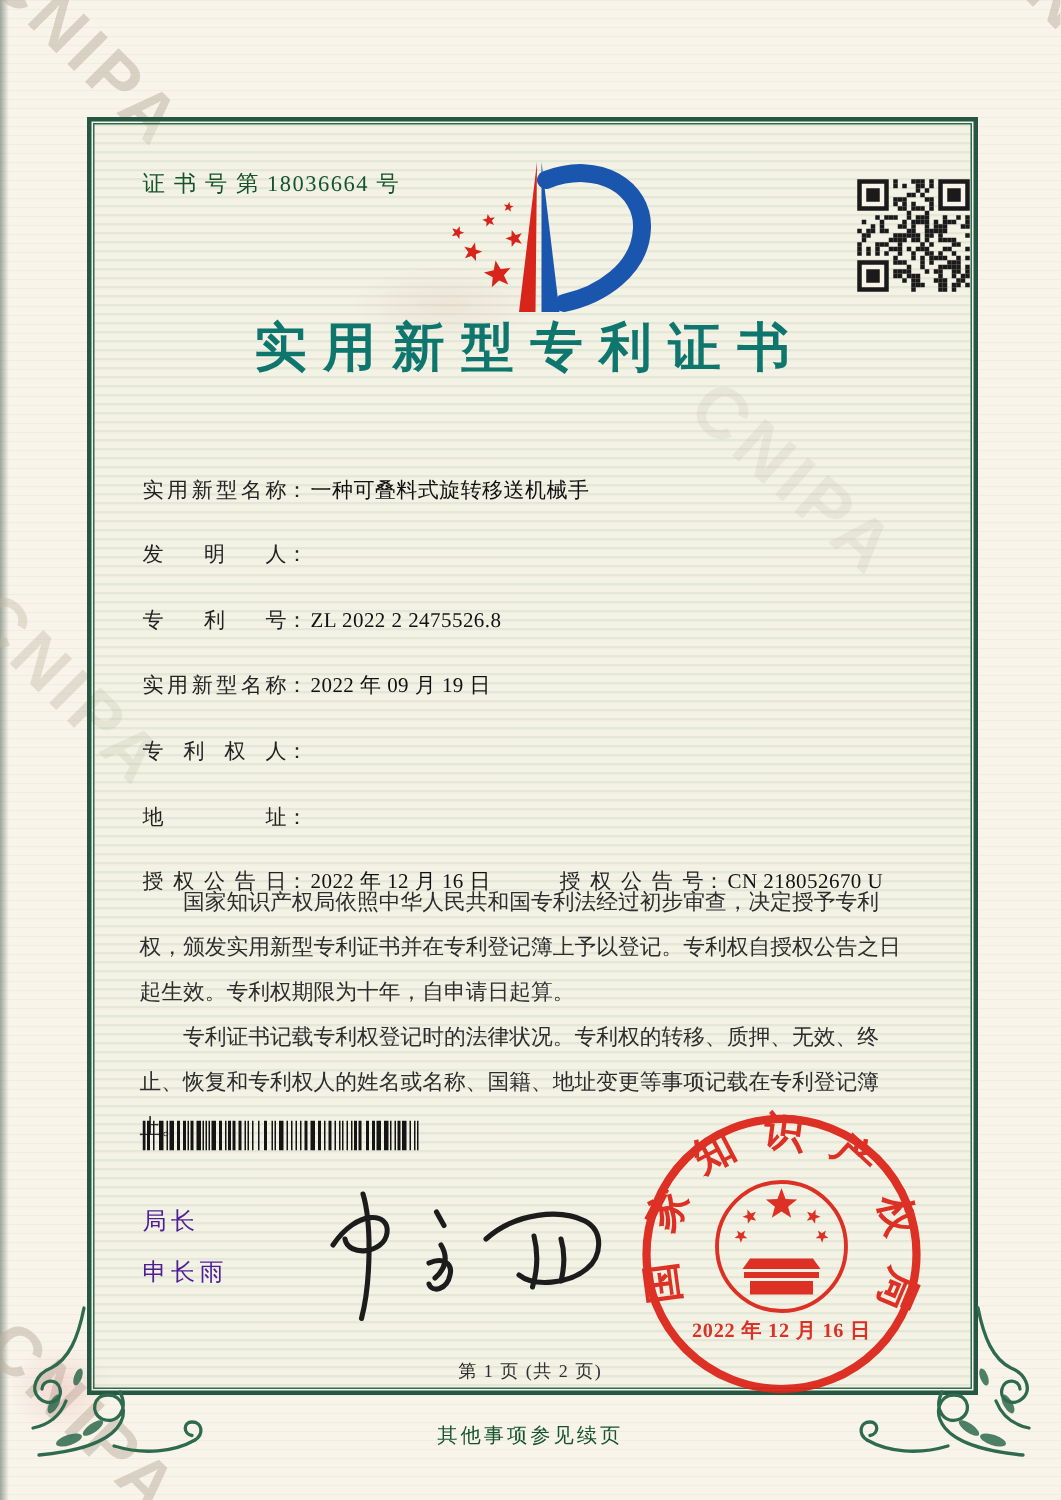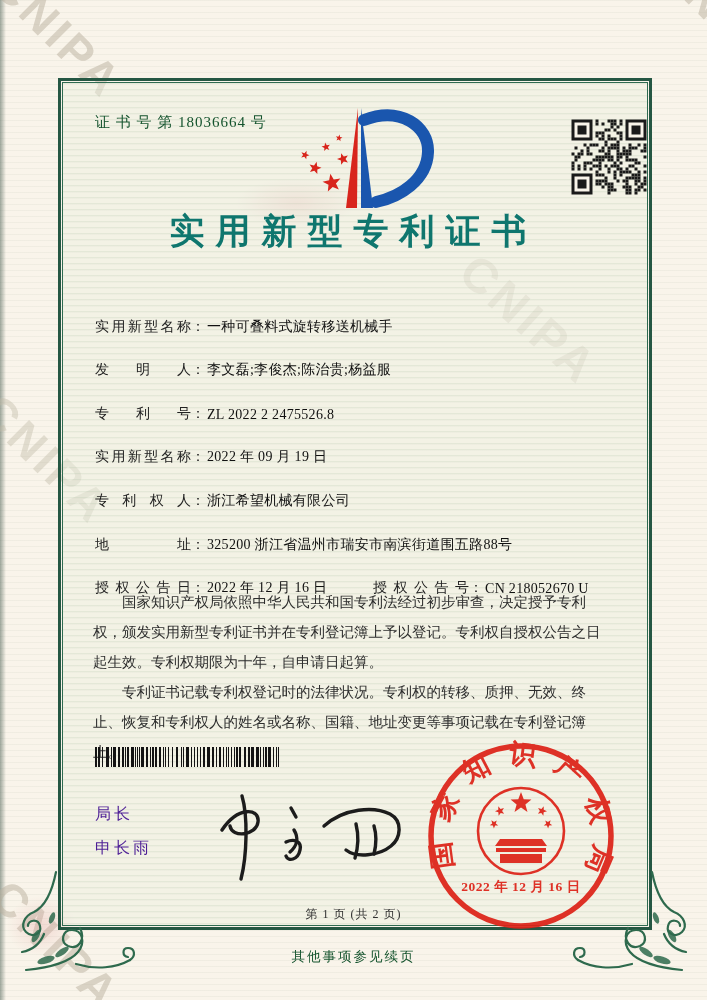--- a/index.html
+++ b/index.html
@@ -369,41 +369,38 @@
 
 <div class="fields">
   <div class="f-row">
     <span class="f-label">实用新型名称</span>
     <span class="f-colon">：</span>
     <span class="f-value">一种可叠料式旋转移送机械手</span>
   </div>
   <div class="f-row">
     <span class="f-label">发明人</span>
     <span class="f-colon">：</span>
-    <span class="f-value">李文磊;李俊杰;陈治贵;杨益服</span>
   </div>
   <div class="f-row">
     <span class="f-label">专利号</span>
     <span class="f-colon">：</span>
     <span class="f-value">ZL 2022 2 2475526.8</span>
   </div>
   <div class="f-row">
     <span class="f-label">实用新型名称</span>
     <span class="f-colon">：</span>
     <span class="f-value">2022 年 09 月 19 日</span>
   </div>
   <div class="f-row">
     <span class="f-label">专利权人</span>
     <span class="f-colon">：</span>
-    <span class="f-value">浙江希望机械有限公司</span>
   </div>
   <div class="f-row">
     <span class="f-label">地址</span>
     <span class="f-colon">：</span>
-    <span class="f-value">325200 浙江省温州市瑞安市南滨街道围五路88号</span>
   </div>
   <div class="f-row">
     <span class="f-label">授权公告日</span>
     <span class="f-colon">：</span>
     <span class="f-value w1">2022 年 12 月 16 日</span>
     <span class="f-gap"></span>
     <span class="f-label">授权公告号</span>
     <span class="f-colon">：</span>
     <span class="f-value">CN 218052670 U</span>
   </div>

